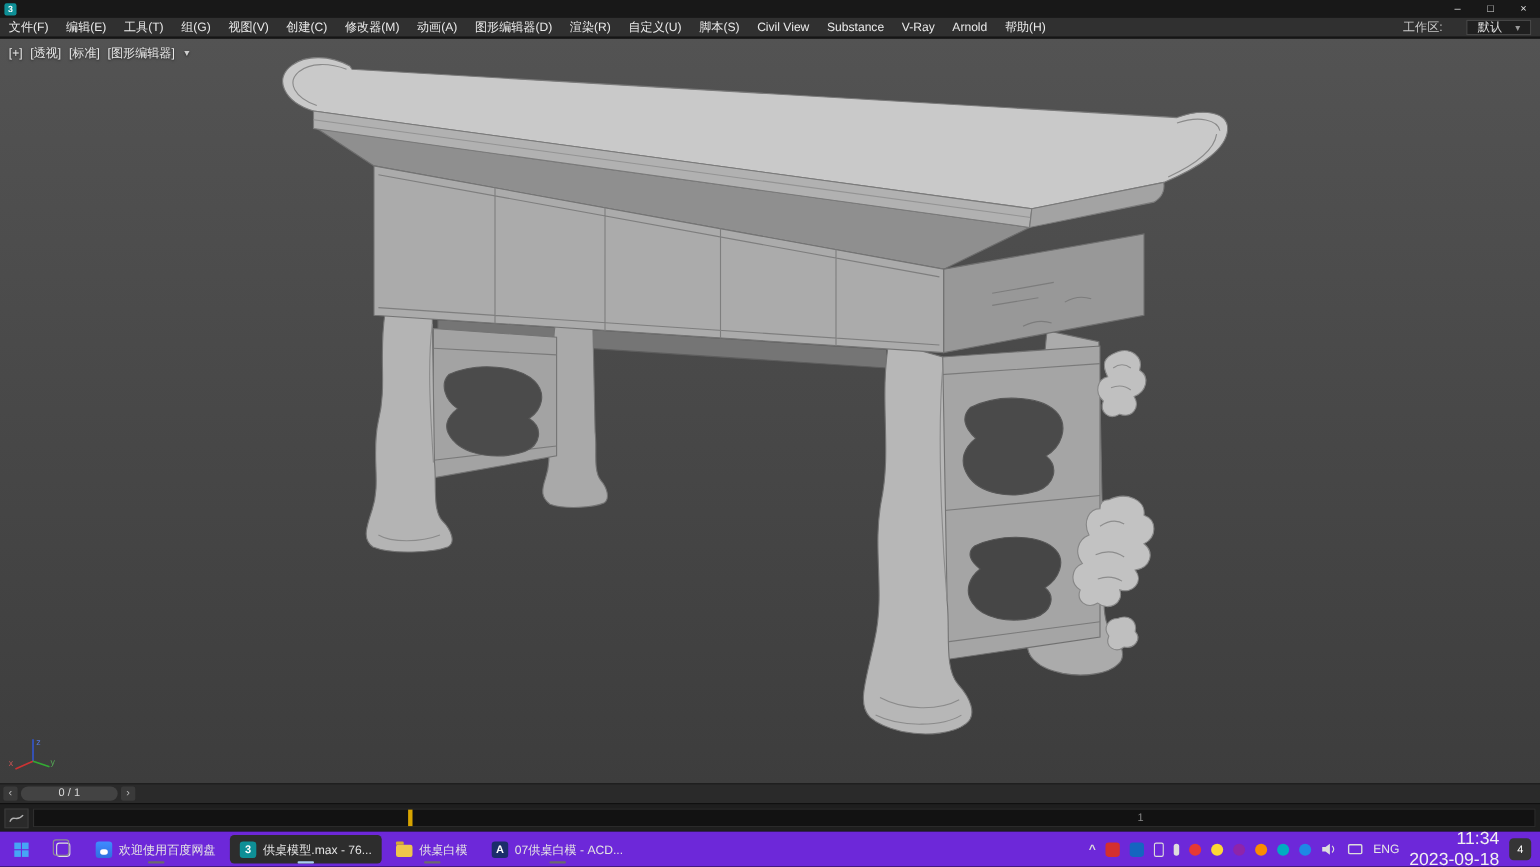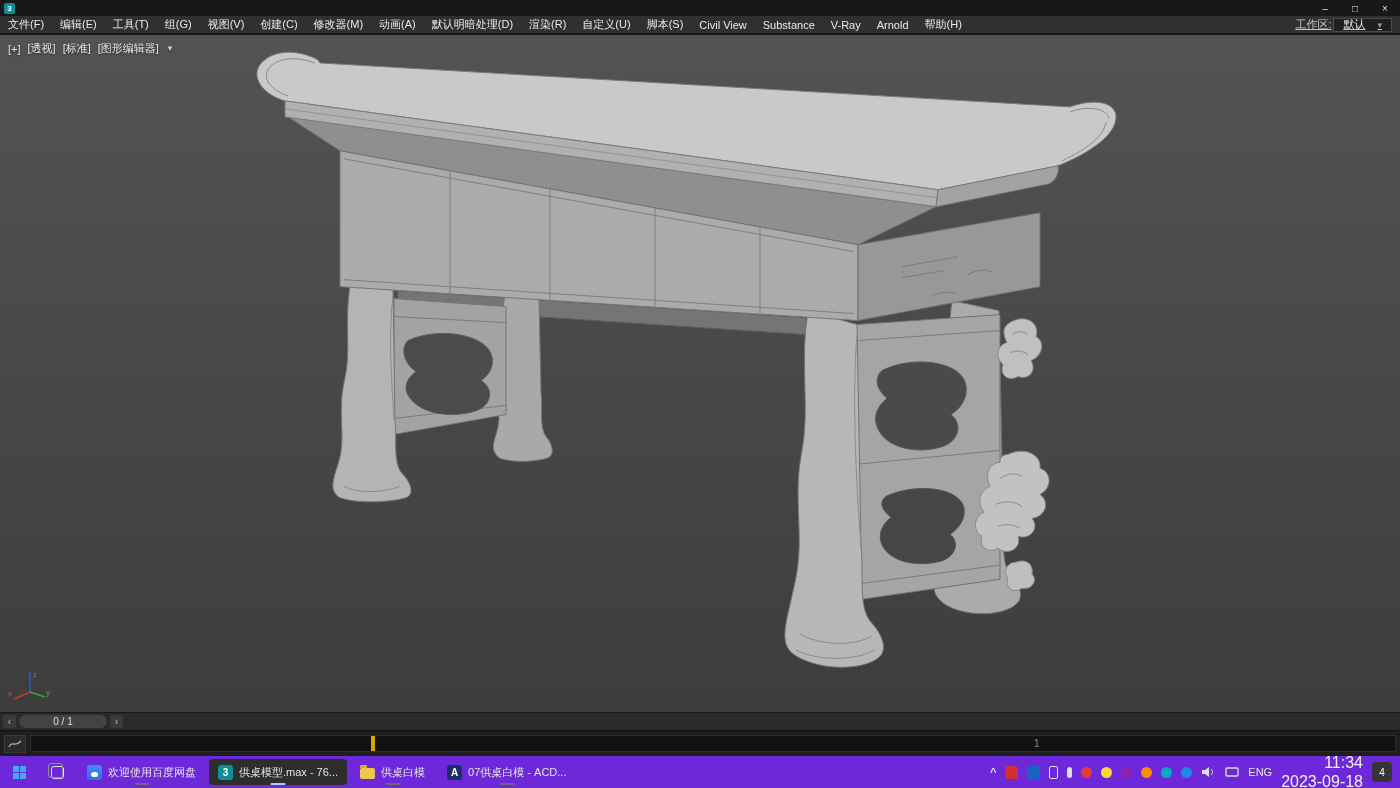--- a/index.html
+++ b/index.html
@@ -12,21 +12,21 @@
     color:#cfcfcf; font-size:10.5px; flex:0 0 16px; }
   .file-ico { width:11px; height:11px; margin:0 5px 0 4px; border-radius:2px;
     background:#0e8f96; color:#fff; font-size:8px; line-height:11px; text-align:center; font-weight:bold; }
   .win-controls { margin-left:auto; display:flex; height:100%; }
   .wc { width:30px; display:flex; align-items:center; justify-content:center; color:#ddd; font-size:10px; }
 
   
   .menubar { height:18px; background:#303030; border-bottom:1px solid #1a1a1a;
     display:flex; align-items:center; color:#eaeaea; font-size:11px; flex:0 0 18px; }
   .menu-item { padding:0 8px; white-space:nowrap; cursor:default; }
-  .workspace { margin-left:auto; display:flex; align-items:center; gap:2px; padding-right:8px; color:#c9c9c9;text-decoration:underline; }
+  .workspace { margin-left:auto; display:flex; align-items:center; gap:22px; padding-right:8px; color:#c9c9c9; }
   .ws-box { background:#1f1f1f; border:1px solid #4a4a4a; padding:0 9px; display:flex; gap:12px;
     align-items:center; color:#e0e0e0; height:14px; }
   .ws-box i { font-style:normal; } .ws-box b { font-weight:normal; font-size:9px; color:#9a9a9a; }
 
   
   .viewport { flex:1 1 auto; position:relative; background:linear-gradient(#535353,#3d3d3d);
     border-top:1px solid #161616; }
   .viewport > svg.model { position:absolute; inset:0; width:100%; height:100%; }
   .vp-labels { position:absolute; top:6px; left:8px; display:flex; gap:7px; align-items:center;
     color:#e8e8e8; font-size:11px; text-shadow:0 1px 2px rgba(0,0,0,.55); }
@@ -102,21 +102,21 @@
 
   <div class="menubar">
     <span class="menu-item">文件(F)</span>
     <span class="menu-item">编辑(E)</span>
     <span class="menu-item">工具(T)</span>
     <span class="menu-item">组(G)</span>
     <span class="menu-item">视图(V)</span>
     <span class="menu-item">创建(C)</span>
     <span class="menu-item">修改器(M)</span>
     <span class="menu-item">动画(A)</span>
-    <span class="menu-item">默认明暗处理(D)</span>
+    <span class="menu-item">图形编辑器(D)</span>
     <span class="menu-item">渲染(R)</span>
     <span class="menu-item">自定义(U)</span>
     <span class="menu-item">脚本(S)</span>
     <span class="menu-item">Civil View</span>
     <span class="menu-item">Substance</span>
     <span class="menu-item">V-Ray</span>
     <span class="menu-item">Arnold</span>
     <span class="menu-item">帮助(H)</span>
     <div class="workspace">
       <span>工作区:</span>

